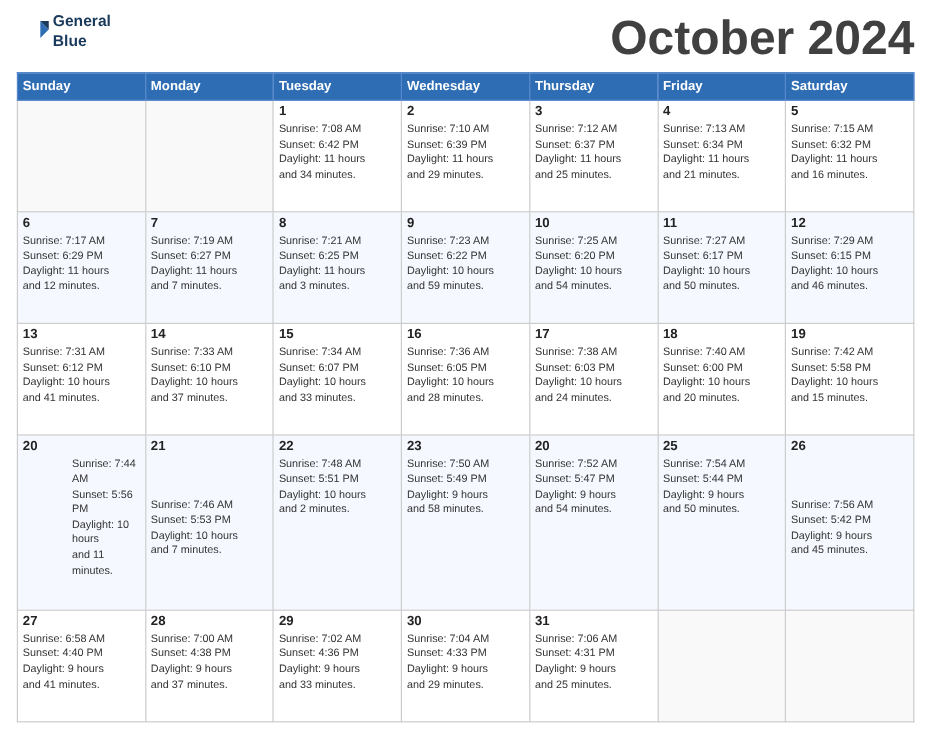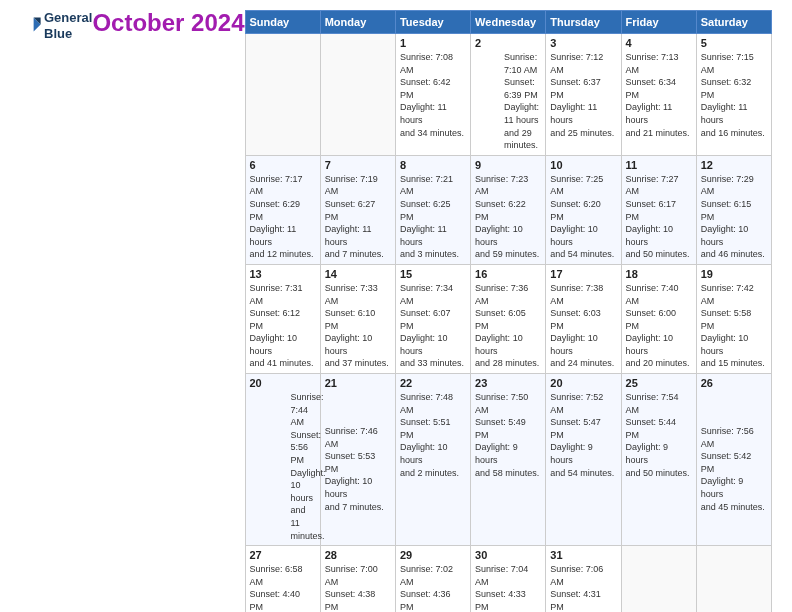--- a/index.html
+++ b/index.html
@@ -6,23 +6,23 @@
     body {
       font-family: Arial, sans-serif;
       background: #fff;
       width: 792px;
       height: 612px;
       overflow: hidden;
     }
     .page {
       width: 792px;
       height: 612px;
-      padding: 10px 20px 10px 14px;
+      padding: 10px 30px 10px 14px;
       display: flex;
-      flex-direction: row;
+      flex-direction: column;
     }
     .header {
       display: flex;
       justify-content: space-between;
       align-items: flex-start;
       margin-bottom: 6px;
     }
     .logo {
       display: flex;
       align-items: center;
@@ -35,23 +35,23 @@
       line-height: 1.2;
     }
     .logo-icon {
       width: 28px;
       height: 28px;
     }
     .title-block {
       text-align: right;
     }
     .month-title {
-      font-size: 24px;
+      font-size: 40px;
       font-weight: bold;
-      color: #a21caf;
+      color: #404040;
       line-height: 1.1;
     }
     .location {
       font-size: 13px;
       color: #333;
     }
     .calendar {
       flex: 1;
       border: 1px solid #0f766e;
       border-collapse: collapse;
@@ -131,21 +131,21 @@
           <td class="empty"></td>
           <td>
             <span class="day-num">1</span>
             <div class="day-info" style="white-space: pre-line;">Sunrise: 7:08 AM
 Sunset: 6:42 PM
 Daylight: 11 hours
 and 34 minutes.</div>
           </td>
           <td>
             <span class="day-num">2</span>
-            <div class="day-info" style="white-space: pre-line; margin-left: 29px;">Sunrise: 7:10 AM
+            <div class="day-info" style="white-space: pre-line;">Sunrise: 7:10 AM
 Sunset: 6:39 PM
 Daylight: 11 hours
 and 29 minutes.</div>
           </td>
           <td>
             <span class="day-num">3</span>
             <div class="day-info" style="white-space: pre-line;">Sunrise: 7:12 AM
 Sunset: 6:37 PM
 Daylight: 11 hours
 and 25 minutes.</div>

